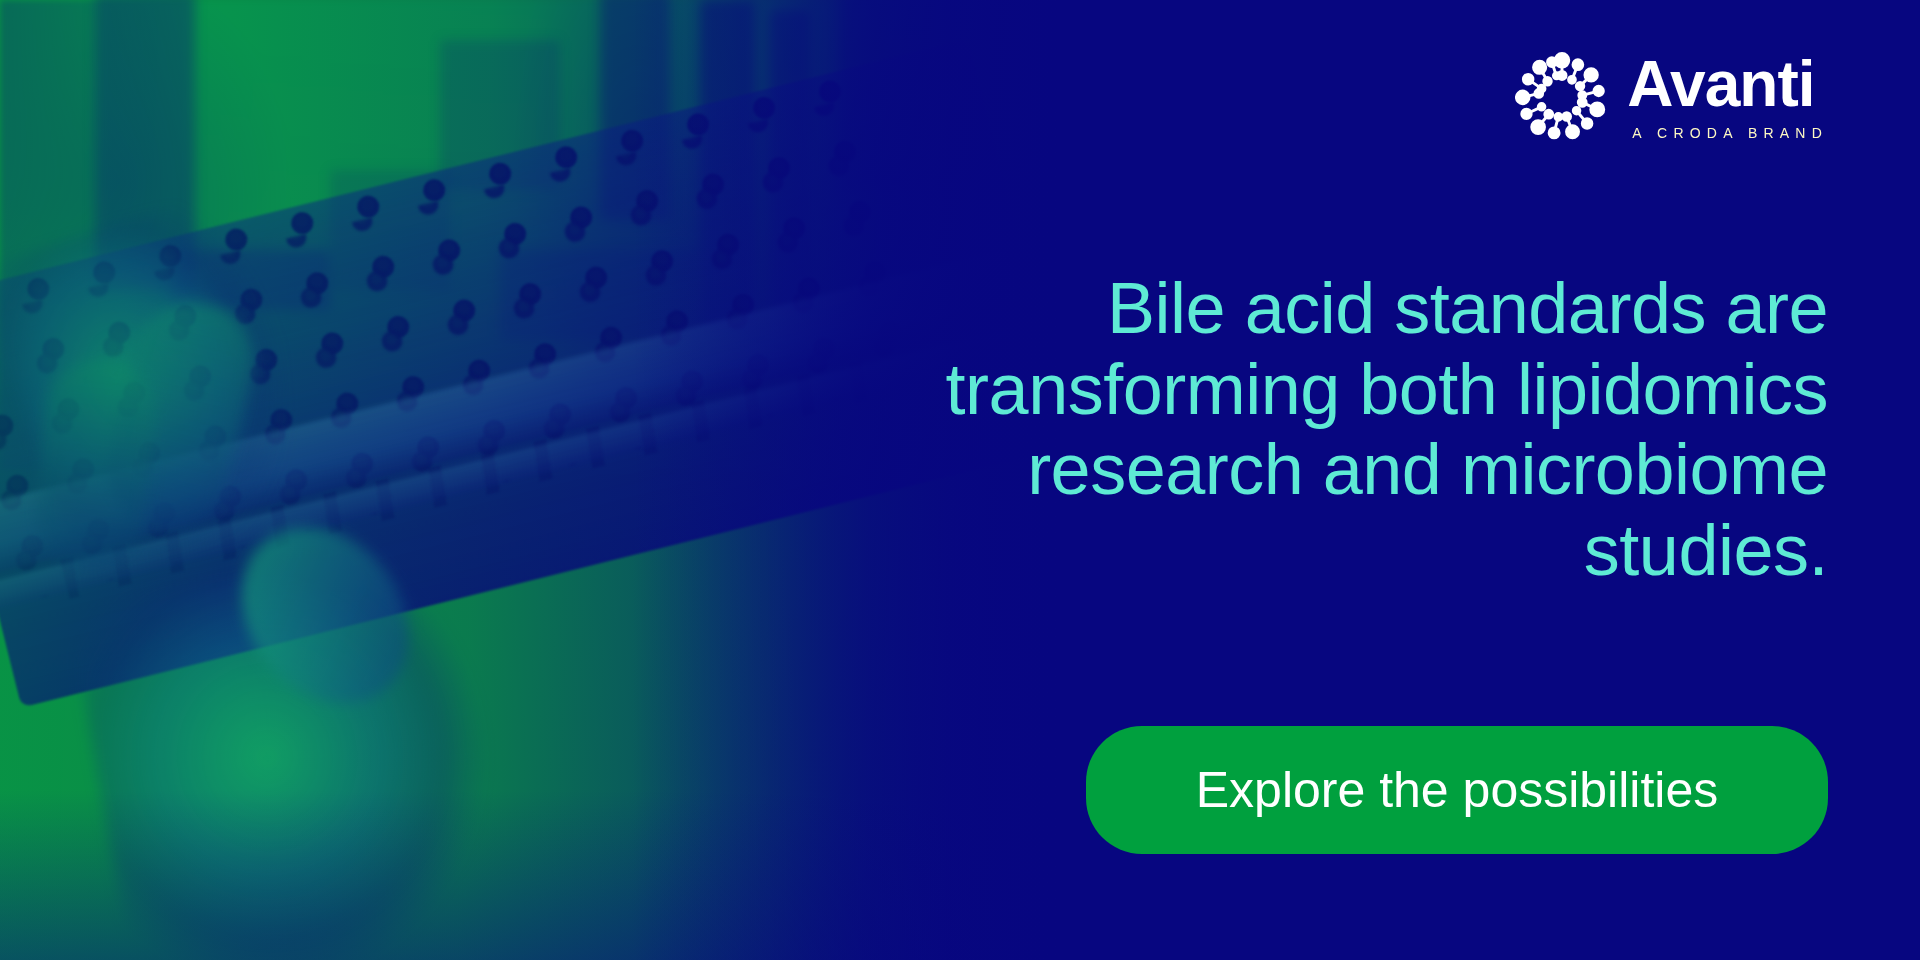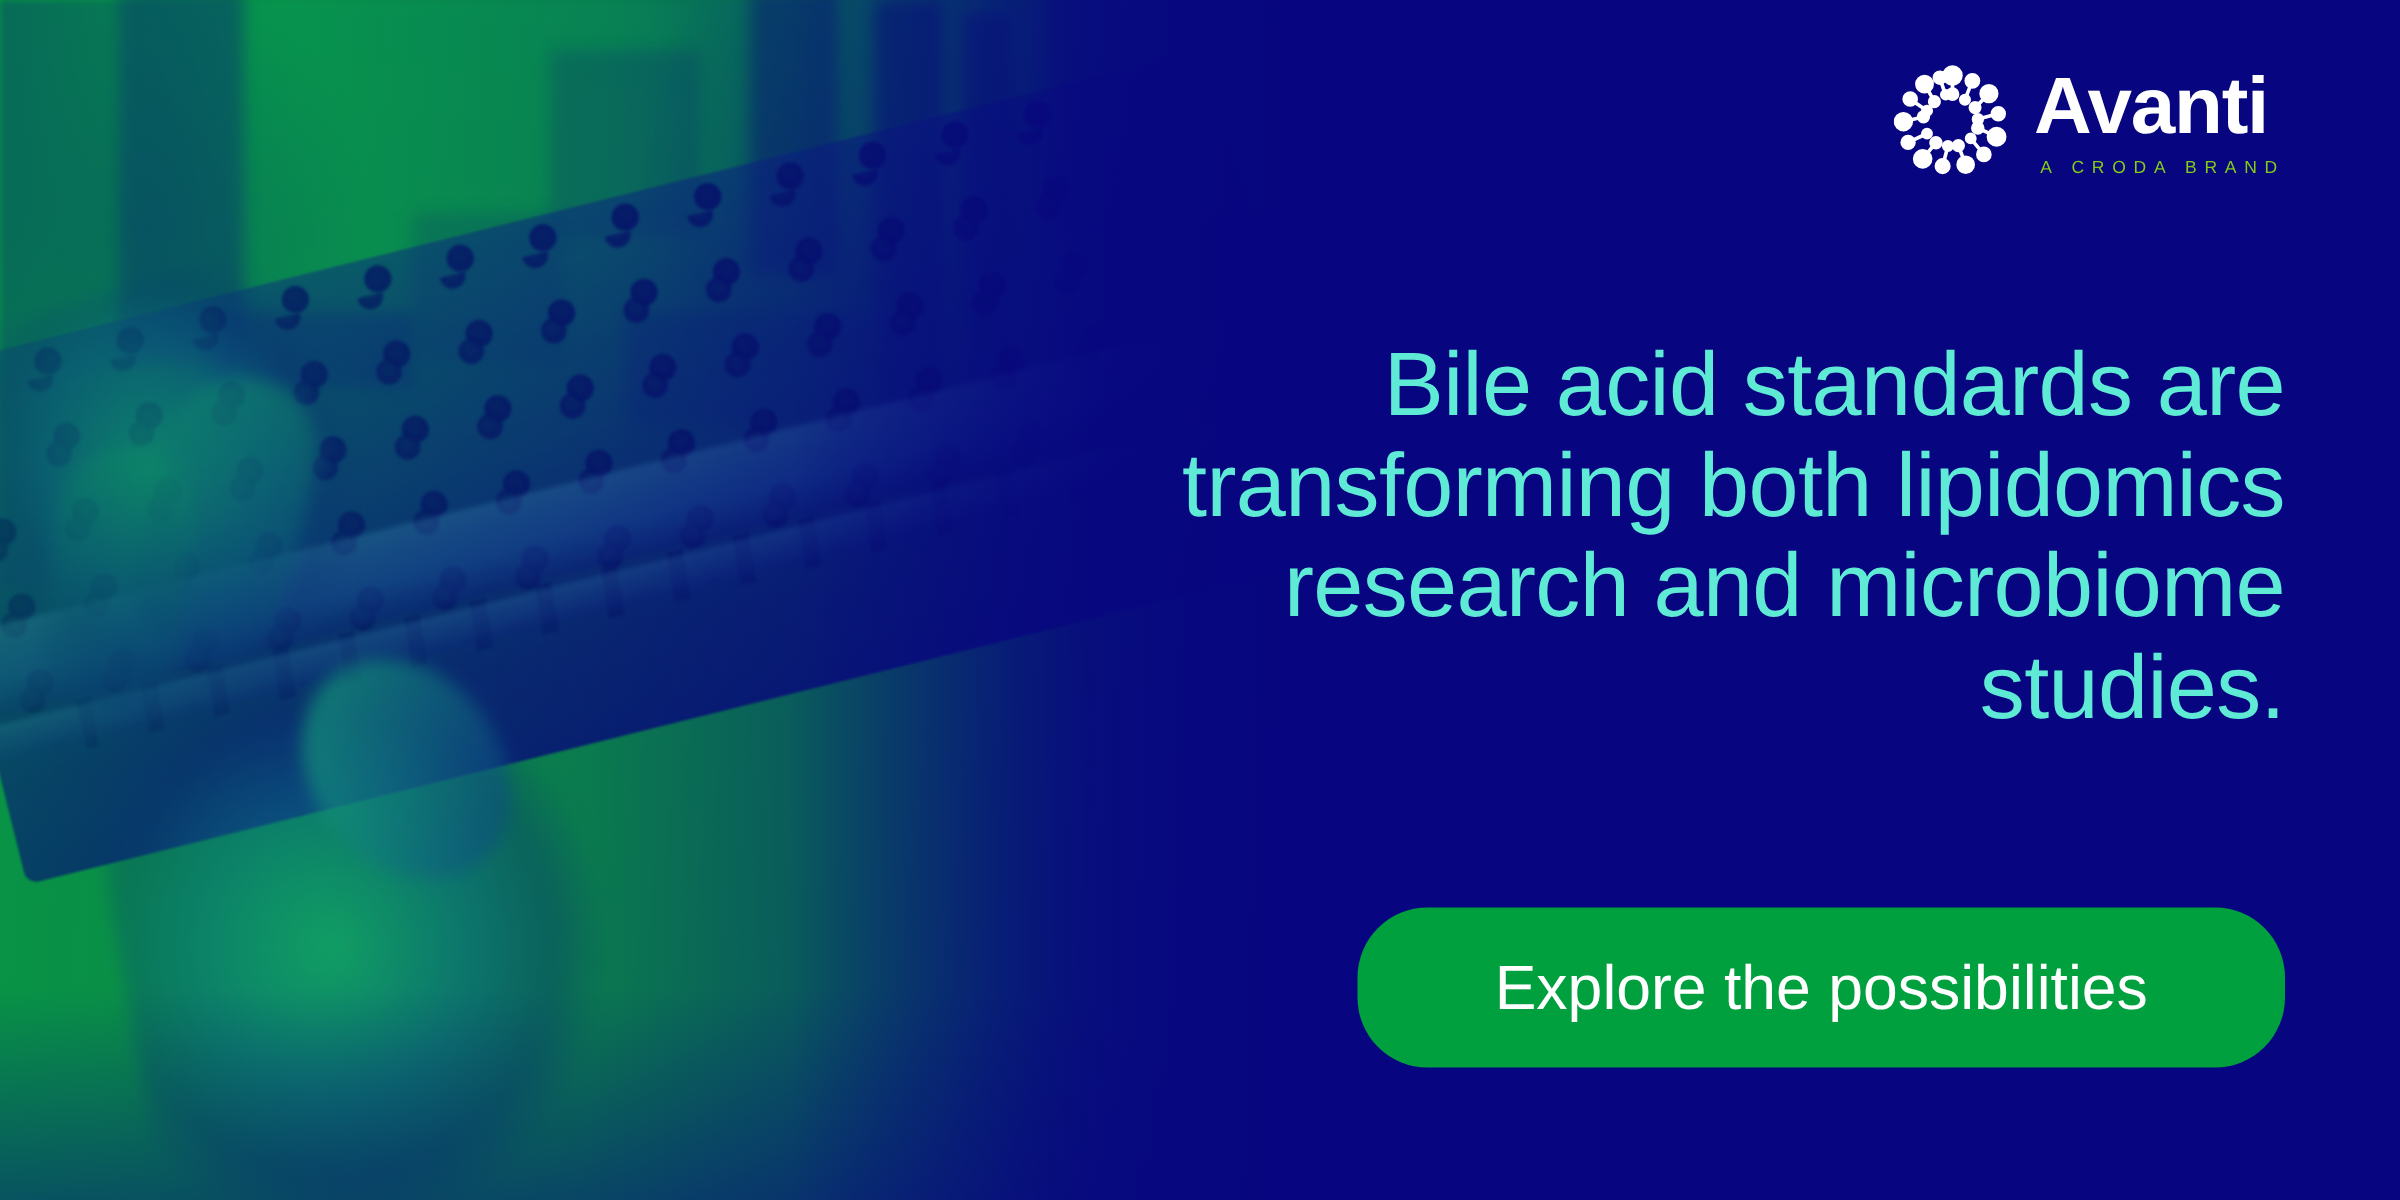--- a/index.html
+++ b/index.html
@@ -194,21 +194,21 @@
   .wm-bold {
     font-size:64px; font-weight:700; color:#ffffff;
     letter-spacing:-1px;
   }
   .wm-light {
     font-size:64px; font-weight:300; color:#ffffff;
     letter-spacing:-0.5px; margin-left:14px;
   }
   .tagline {
     margin-top:9px; margin-left:5px;
-    font-size:14px; font-weight:400; color:#84cc16;
+    font-size:14px; font-weight:400; color:#fef9c3;
     letter-spacing:6.2px;
   }
 
   
   .headline {
     position:absolute;
     right:0; top:268px;
     width:1010px;
     font-size:72px;
     font-weight:400;

